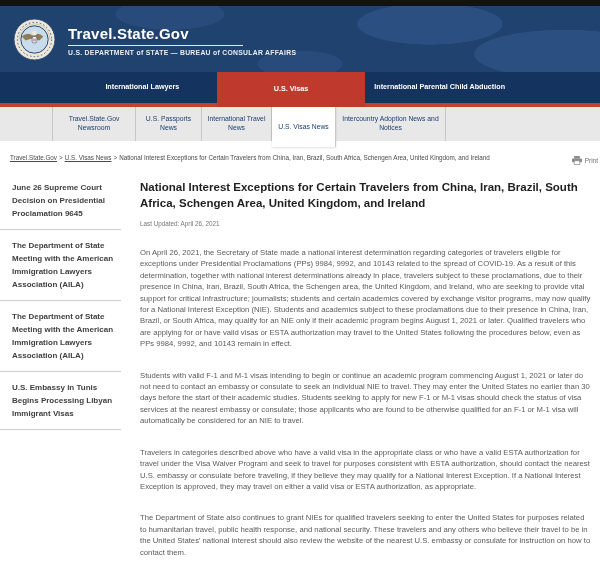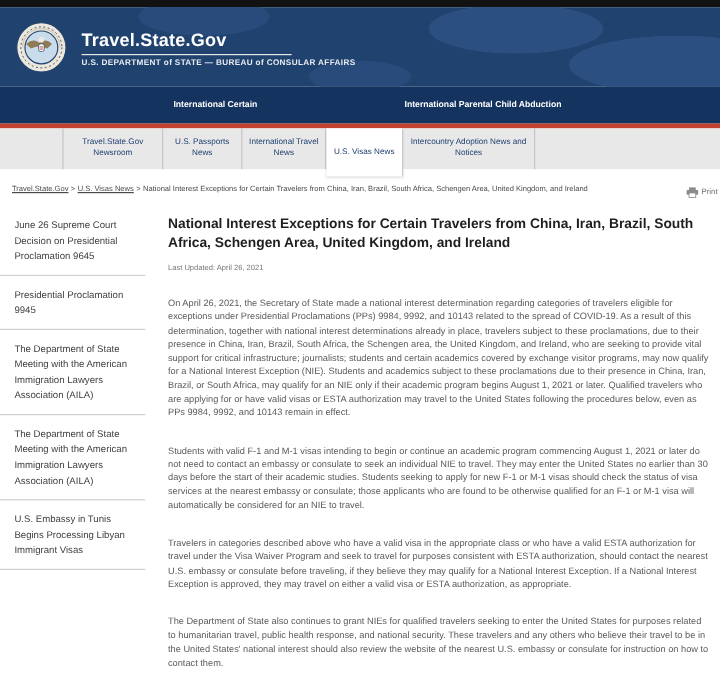--- a/index.html
+++ b/index.html
@@ -50,21 +50,21 @@
   .crumbs { font-size:6.3px; color:#4a4a4a; line-height:8.5px; max-width:520px; }
   .crumbs a { color:#4a4a4a; text-decoration:underline; cursor:pointer; }
   .crumb-sep { margin:0 2px; }
   .printbtn { display:flex; align-items:center; gap:3px; color:#6f6f6f; font-size:6.5px;
     cursor:pointer; white-space:nowrap; margin-top:2px; }
 
   
   .content { display:flex; align-items:flex-start; margin-top:14px; }
   .sidebar { width:121px; flex:0 0 auto; }
   .sideitem { font-size:8px; line-height:13px; color:#3f3f3f; padding:9px 4px 9px 12px;
-    border-bottom:1px solid #cfcfcf; cursor:pointer; }
+    border-bottom:1px solid #cfcfcf; cursor:pointer;font-weight:bold; }
   .sideitem:first-child { padding-top:2px; }
 
   .article { margin-left:19px; width:452px; }
   .article h1 { font-size:11.5px; line-height:16px; font-weight:bold; color:#1f1f1f;
     margin-bottom:9px; }
   .lastupd { font-size:6.3px; color:#757575; margin-bottom:12px; }
   .article p { font-size:7.7px; line-height:11.4px; color:#5a5a5a; margin-bottom:13px;margin-top:20px; }
 </style>
 </head>
 <body>
@@ -86,21 +86,22 @@
     <line x1="20.4" y1="23.4" x2="23.6" y2="23.4" stroke="#b2402f" stroke-width="0.8"></line>
   </svg>
   <div class="brand-text">
     <div class="brand-title">Travel.State.Gov</div>
     <div class="brand-rule"></div>
     <div class="brand-sub">U.S. DEPARTMENT of STATE — BUREAU of CONSULAR AFFAIRS</div>
   </div>
 </div>
 
 <div class="mainnav">
-  <div class="navitem">International Certain</div>
+  <div class="navitem">International Lawyers</div>
+  <div class="navitem active">U.S. Visas</div>
   <div class="navitem">International Parental Child Abduction</div>
 </div>
 <div class="redline"></div>
 
 <div class="subnav">
   <div class="subitem w1">Travel.State.Gov Newsroom</div>
   <div class="subitem w2">U.S. Passports News</div>
   <div class="subitem w3">International Travel News</div>
   <div class="subitem w4 active">U.S. Visas News</div>
   <div class="subitem w5">Intercountry Adoption News and Notices</div>
@@ -117,21 +118,20 @@
       <rect x="2.2" y="4.8" width="5.6" height="3.8" fill="#fff" stroke="#8b8b8b" stroke-width="0.7"></rect>
     </svg>
     <span>Print</span>
   </div>
 </div>
 
 <div class="content">
 
   <div class="sidebar">
     <div class="sideitem">June 26 Supreme Court Decision on Presidential Proclamation 9645</div>
-    <div class="sideitem">Presidential Proclamation 9945</div>
     <div class="sideitem">The Department of State Meeting with the American Immigration Lawyers Association (AILA)</div>
     <div class="sideitem">The Department of State Meeting with the American Immigration Lawyers Association (AILA)</div>
     <div class="sideitem">U.S. Embassy in Tunis Begins Processing Libyan Immigrant Visas</div>
 
   </div>
 
   <div class="article">
     <h1>National Interest Exceptions for Certain Travelers from China, Iran, Brazil, South Africa, Schengen Area, United Kingdom, and Ireland</h1>
     <div class="lastupd">Last Updated: April 26, 2021</div>
     <p>On April 26, 2021, the Secretary of State made a national interest determination regarding categories of travelers eligible for exceptions under Presidential Proclamations (PPs) 9984, 9992, and 10143 related to the spread of COVID-19.  As a result of this determination, together with national interest determinations already in place, travelers subject to these proclamations, due to their presence in China, Iran, Brazil, South Africa, the Schengen area, the United Kingdom, and Ireland, who are seeking to provide vital support for critical infrastructure; journalists; students and certain academics covered by exchange visitor programs, may now qualify for a National Interest Exception (NIE).  Students and academics subject to these proclamations due to their presence in China, Iran, Brazil, or South Africa, may qualify for an NIE only if their academic program begins August 1, 2021 or later.  Qualified travelers who are applying for or have valid visas or ESTA authorization may travel to the United States following the procedures below, even as PPs 9984, 9992, and 10143 remain in effect.</p>

